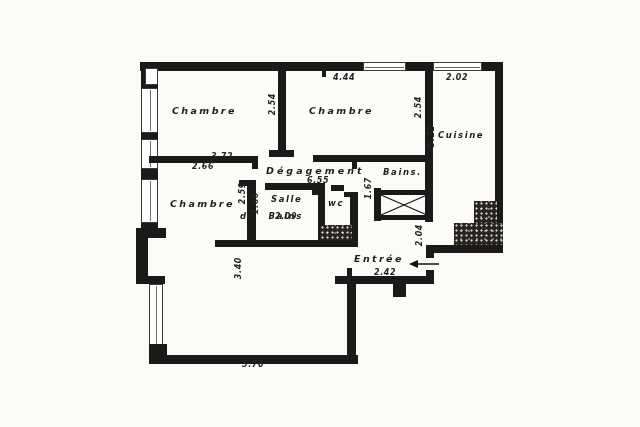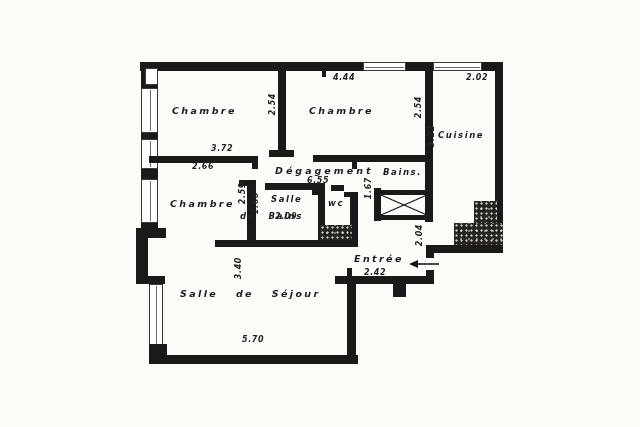--- a/index.html
+++ b/index.html
@@ -100,36 +100,35 @@
 
   <svg style="left:408px;top:257px" width="32" height="14" viewBox="0 0 32 14">
     <line x1="31" y1="7" x2="8" y2="7" stroke="#111" stroke-width="1.5"></line>
     <polygon points="1,7 10,3 10,11" fill="#111"></polygon>
   </svg>
 
   <div class="lbl" style="left:172px;top:105px">Chambre</div>
   <div class="lbl" style="left:309px;top:105px">Chambre</div>
   <div class="lbl" style="left:170px;top:198px">Chambre</div>
   <div class="lbl small" style="left:438px;top:130px">Cuisine</div>
-  <div class="lbl" style="left:275px;top:165px;letter-spacing:3px">Dégagement</div>
+  <div class="lbl" style="left:266px;top:165px;letter-spacing:3px">Dégagement</div>
   <div class="lbl small" style="left:271px;top:194px">Salle</div>
   <div class="lbl small" style="left:240px;top:211px;word-spacing:9px">de  Bains</div>
   <div class="lbl small" style="left:328px;top:198px">wc</div>
   <div class="lbl small" style="left:383px;top:167px">Bains.</div>
   <div class="lbl" style="left:354px;top:253px">Entrée</div>
-  <div class="lbl" style="left:180px;top:288px;word-spacing:12px">Salle  de  Séjour</div>
 
   <div class="dim" style="left:333px;top:73px">4.44</div>
-  <div class="dim" style="left:466px;top:73px">2.02</div>
-  <div class="dim" style="left:211px;top:144px">3.72</div>
+  <div class="dim" style="left:446px;top:73px">2.02</div>
+  <div class="dim" style="left:211px;top:152px">3.72</div>
   <div class="dim" style="left:192px;top:162px">2.66</div>
   <div class="dim" style="left:307px;top:176px">6.55</div>
   <div class="dim" style="left:275px;top:212px">2.09</div>
-  <div class="dim" style="left:364px;top:268px">2.42</div>
-  <div class="dim" style="left:242px;top:335px">5.70</div>
+  <div class="dim" style="left:374px;top:268px">2.42</div>
+  <div class="dim" style="left:242px;top:360px">5.70</div>
 
   <div class="dim vdim" style="left:268px;top:93px">2.54</div>
   <div class="dim vdim" style="left:414px;top:96px">2.54</div>
   <div class="dim vdim" style="left:427px;top:125px">5.22</div>
   <div class="dim vdim" style="left:364px;top:177px">1.67</div>
   <div class="dim vdim" style="left:238px;top:182px">2.59</div>
   <div class="dim vdim" style="left:251px;top:192px">1.66</div>
   <div class="dim vdim" style="left:415px;top:224px">2.04</div>
   <div class="dim vdim" style="left:234px;top:257px">3.40</div>
 

